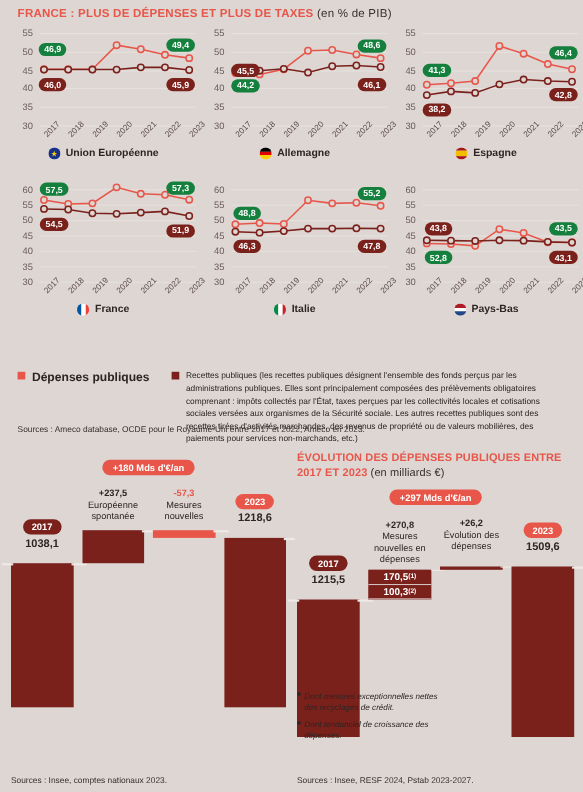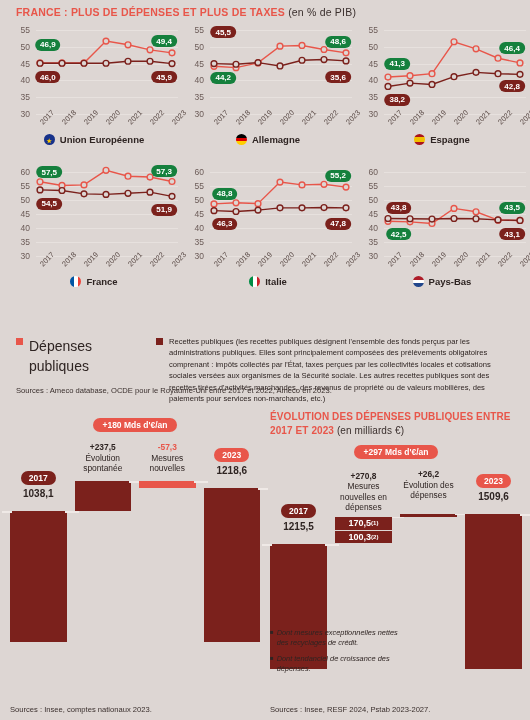--- a/index.html
+++ b/index.html
@@ -58,21 +58,21 @@
   .pill.dep{background:#15803d;}
   .pill.rec{background:#7b211c;}
 
   
   .legend{position:absolute;left:16px;top:336px;width:500px;font-size:8px;line-height:1.45;}
   .lg-a{position:absolute;left:0;top:0;width:130px;display:flex;gap:6px;align-items:flex-start;}
   .lg-b{position:absolute;left:140px;top:0;width:360px;display:flex;gap:6px;align-items:flex-start;}
   .sw{width:7px;height:7px;flex:none;margin-top:2px;}
   .sw.dep{background:#e8564a;}
   .sw.rec{background:#7b211c;}
-  .lg-a .txt{font-size:14px;color:#2e2422;}
+  .lg-a .txt{font-size:11px;color:#2e2422;font-weight:bold;}
   .lg-b .txt{font-size:7.6px;color:#2e2422;line-height:1.5;}
 
   .src-top{position:absolute;left:16px;top:386px;font-size:7.6px;color:#3a2f2d;}
 
   
   .panel{position:absolute;top:410px;height:310px;}
   .panel.left{left:10px;width:250px;}
   .panel.right{left:270px;width:252px;}
 
   .p-title{
@@ -208,24 +208,24 @@
             <circle cx="166" cy="26.847999999999992" r="2.9" fill="#ddd6d3" stroke="#e8564a" stroke-width="1.4"></circle>
             <polyline points="34,37.6 56,38.27200000000001 78,36.59200000000001 100,39.95200000000001 122,34.24 144,33.56799999999999 166,34.912000000000006" fill="none" stroke="#7b211c" stroke-width="1.4"></polyline>
             <circle cx="34" cy="37.6" r="2.9" fill="#ddd6d3" stroke="#7b211c" stroke-width="1.4"></circle>
             <circle cx="56" cy="38.27200000000001" r="2.9" fill="#ddd6d3" stroke="#7b211c" stroke-width="1.4"></circle>
             <circle cx="78" cy="36.59200000000001" r="2.9" fill="#ddd6d3" stroke="#7b211c" stroke-width="1.4"></circle>
             <circle cx="100" cy="39.95200000000001" r="2.9" fill="#ddd6d3" stroke="#7b211c" stroke-width="1.4"></circle>
             <circle cx="122" cy="34.24" r="2.9" fill="#ddd6d3" stroke="#7b211c" stroke-width="1.4"></circle>
             <circle cx="144" cy="33.56799999999999" r="2.9" fill="#ddd6d3" stroke="#7b211c" stroke-width="1.4"></circle>
             <circle cx="166" cy="34.912000000000006" r="2.9" fill="#ddd6d3" stroke="#7b211c" stroke-width="1.4"></circle>
           </svg>
-          <div class="pill rec" style="left:43.24px;top:6px">45,5</div>
+          <div class="pill rec" style="left:43.24px;top:38px">45,5</div>
           <div class="pill dep" style="left:158.07999999999998px;top:15.760000000000005px">48,6</div>
           <div class="pill dep" style="left:43.24px;top:51.71200000000001px">44,2</div>
-          <div class="pill rec" style="left:158.07999999999998px;top:51.04px">35,6</div>
+          <div class="pill rec" style="left:158.07999999999998px;top:51.04px">46,1</div>
           <div class="xlabels">
             <span class="xlab" style="left:2px;top:2px">2017</span>
             <span class="xlab" style="left:24px;top:2px">2018</span>
             <span class="xlab" style="left:46px;top:2px">2019</span>
             <span class="xlab" style="left:68px;top:2px">2020</span>
             <span class="xlab" style="left:90px;top:2px">2021</span>
             <span class="xlab" style="left:112px;top:2px">2022</span>
             <span class="xlab" style="left:134px;top:2px">2023</span>
           </div>
           <div class="country">
@@ -430,21 +430,21 @@
             <circle cx="34" cy="50.480000000000004" r="2.9" fill="#ddd6d3" stroke="#7b211c" stroke-width="1.4"></circle>
             <circle cx="56" cy="50.760000000000005" r="2.9" fill="#ddd6d3" stroke="#7b211c" stroke-width="1.4"></circle>
             <circle cx="78" cy="51.03999999999999" r="2.9" fill="#ddd6d3" stroke="#7b211c" stroke-width="1.4"></circle>
             <circle cx="100" cy="50.480000000000004" r="2.9" fill="#ddd6d3" stroke="#7b211c" stroke-width="1.4"></circle>
             <circle cx="122" cy="50.760000000000005" r="2.9" fill="#ddd6d3" stroke="#7b211c" stroke-width="1.4"></circle>
             <circle cx="144" cy="51.88" r="2.9" fill="#ddd6d3" stroke="#7b211c" stroke-width="1.4"></circle>
             <circle cx="166" cy="52.43999999999999" r="2.9" fill="#ddd6d3" stroke="#7b211c" stroke-width="1.4"></circle>
           </svg>
           <div class="pill rec" style="left:44.56px;top:39.83999999999999px">43,8</div>
           <div class="pill dep" style="left:158.07999999999998px;top:39.83999999999999px">43,5</div>
-          <div class="pill dep" style="left:44.56px;top:66.16000000000001px">42,5</div>
+          <div class="pill dep" style="left:44.56px;top:66.16000000000001px">52,8</div>
           <div class="pill rec" style="left:158.07999999999998px;top:66.16000000000001px">43,1</div>
           <div class="xlabels">
             <span class="xlab" style="left:2px;top:2px">2017</span>
             <span class="xlab" style="left:24px;top:2px">2018</span>
             <span class="xlab" style="left:46px;top:2px">2019</span>
             <span class="xlab" style="left:68px;top:2px">2020</span>
             <span class="xlab" style="left:90px;top:2px">2021</span>
             <span class="xlab" style="left:112px;top:2px">2022</span>
             <span class="xlab" style="left:134px;top:2px">2023</span>
           </div>
@@ -479,21 +479,21 @@
     </div>
     <div class="wf left" id="wf-left">
         <div class="bar" style="left:0px;top:69.03969230769232px;width:56.5px;height:130.96030769230768px"></div>
         <div class="conn" style="left:54.5px;top:69.03969230769232px;width:14px"></div>
         <div class="conn" style="left:-8px;top:69.03969230769232px;width:10px"></div>
         <div class="lbl" style="left:-6px;top:29.03969230769232px;width:68.5px"><span class="cap-pill dark">2017</span><div class="cap-val">1038,1</div></div>
         <div class="bar" style="left:64.5px;top:39.07815384615386px;width:56.5px;height:29.96153846153846px"></div>
         <div class="conn" style="left:119px;top:39.07815384615386px;width:14px"></div>
         <div class="lbl" style="left:58.5px;top:0px;width:68.5px">
           <div class="num">+237,5</div>
-          <div>Évolution spontanée</div>
+          <div>Européenne spontanée</div>
         </div>
         <div class="bar neg" style="left:129px;top:39.07815384615387px;width:56.5px;height:7.228615384615384px"></div>
         <div class="conn" style="left:183.5px;top:39.07815384615387px;width:14px"></div>
         <div class="lbl" style="left:123px;top:0px;width:68.5px">
           <div class="num red">-57,3</div>
           <div>Mesures nouvelles</div>
         </div>
         <div class="bar" style="left:193.5px;top:46.2689230769231px;width:56.5px;height:153.7310769230769px"></div>
         <div class="conn" style="left:248px;top:46.2689230769231px;width:10px"></div>
         <div class="lbl" style="left:187.5px;top:6.268923076923102px;width:68.5px"><span class="cap-pill red">2023</span><div class="cap-val">1218,6</div></div>

